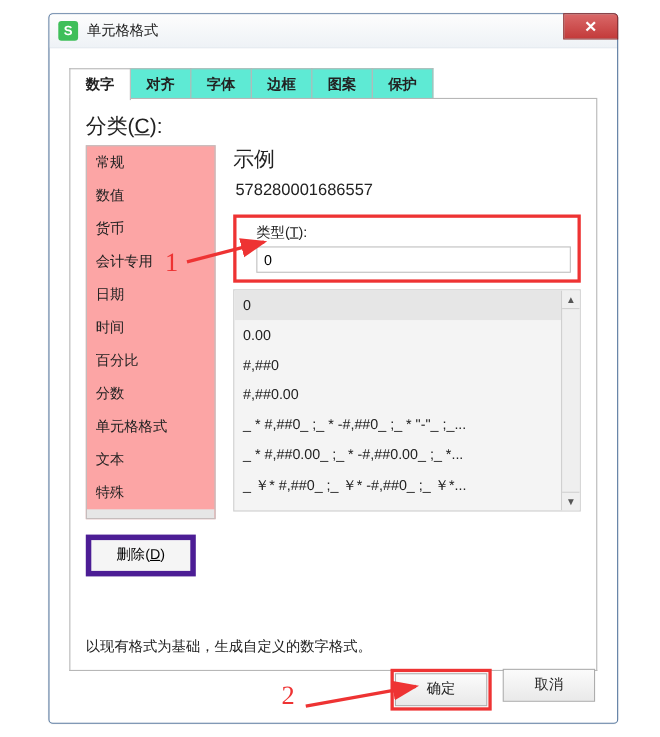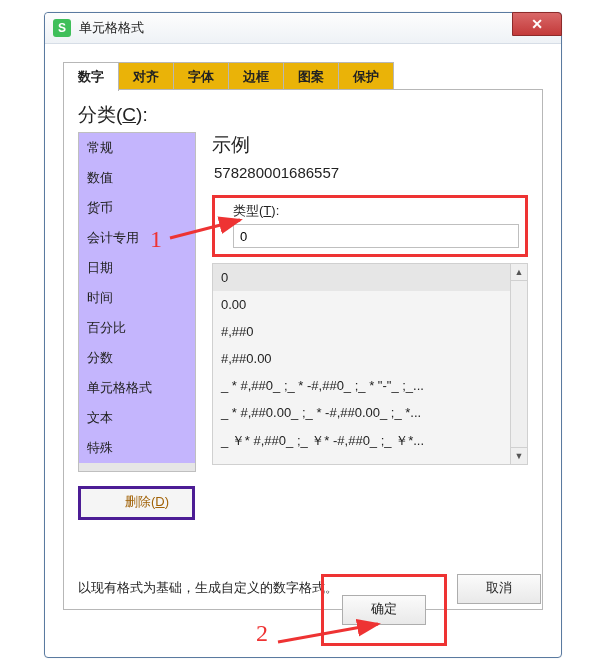--- a/index.html
+++ b/index.html
@@ -76,21 +76,21 @@
     display: flex;
     height: 28px;
     position: relative;
     font-weight: bold;
   }
   .tab {
     width: 54px;
     height: 27px;
     border: 1px solid #b7b7b7;
     border-bottom: none;
-    background: #eab308;
+    background: #5eead4;
     text-align: center;
     line-height: 27px;
     font-size: 13px;
     margin-right: -1px;
     cursor: pointer;
   }
   .tab.active {
     background: #fff;
     height: 28px;
     position: relative;
@@ -121,21 +121,21 @@
 
   .columns {
     display: flex;
     gap: 16px;
   }
 
   .cat-list {
     width: 116px;
     height: 338px;
     border: 1px solid #bfbfbf;
-    background: #c4b5fd;
+    background: #fca5a5;
     overflow: hidden;
   }
   .cat-item {
     padding: 6px 8px;
     font-size: 13px;
     cursor: pointer;
     white-space: nowrap;
   }
   .cat-item.selected {
     background: #e6e6e6;
@@ -201,27 +201,26 @@
     margin-right: 16px;
   }
   .fmt-item.sel {
     background: #e6e6e6;
   }
 
   .delete-btn {
     margin-top: 14px;
     width: 90px;
     height: 28px;
-    border: 3px solid #4c1d95;
+    border: 5px solid #4c1d95;
     background: #f5f5f5;
-    color: #a16207;
+    color: #000000;
     text-align: center;
     line-height: 26px;
     font-size: 13px;
-    padding-left: 21px;
   }
 
   .hint {
     position: absolute;
     bottom: 12px;
     left: 14px;
     font-size: 13px;
     font-family: Liberation Serif, serif;
   }
 
@@ -238,21 +237,21 @@
     border: 1px solid #adadad;
     background: linear-gradient(#fbfbfb,#e9e9e9);
     text-align:center;
     line-height:26px;
     font-size:13px;
     cursor:pointer;
   }
   .ok-wrap {
     border: 3px solid #e33;
     display:inline-block;
-    padding: 18px;
+    padding: 1px;
   }
 
   
   .anno { position:absolute; pointer-events:none; }
   .anno-num {
     color: #e33;
     font-size: 24px;
     font-family: "Times New Roman", serif;
   }
   .arrow svg { display:block; }

